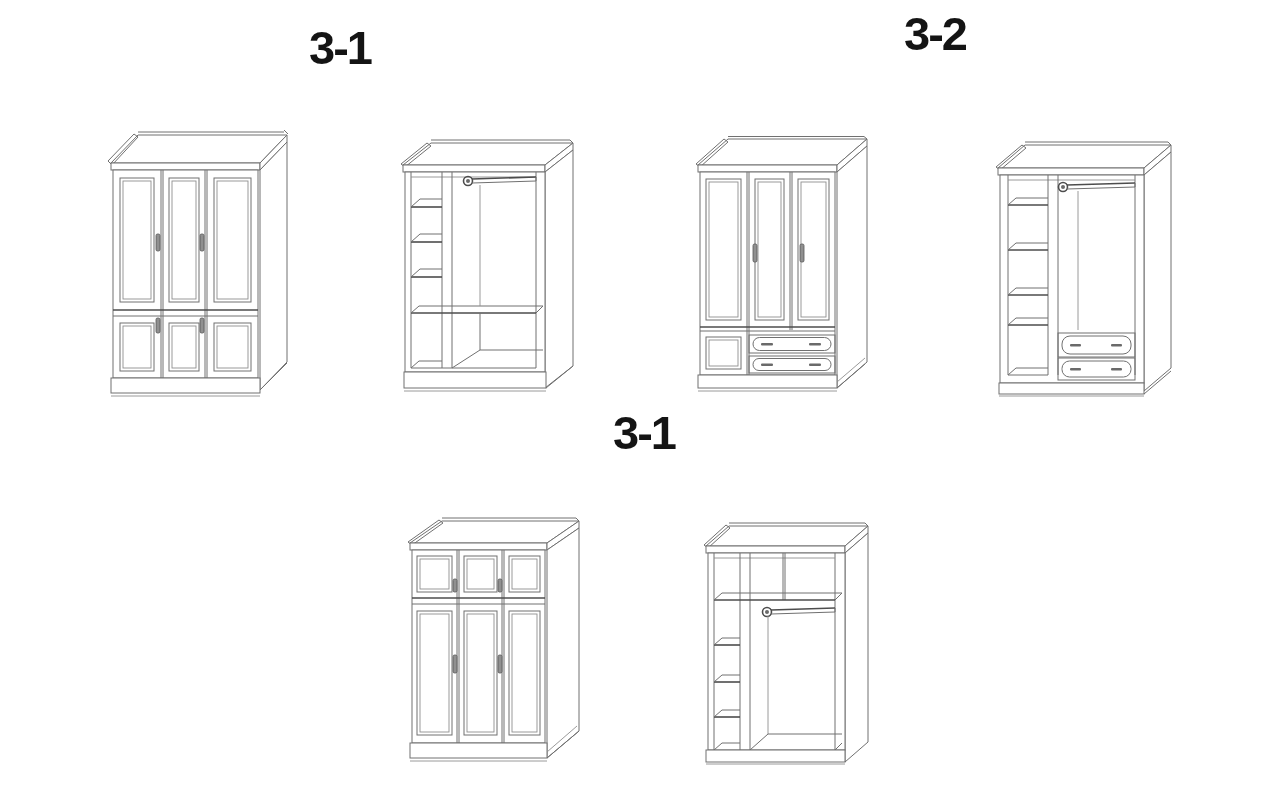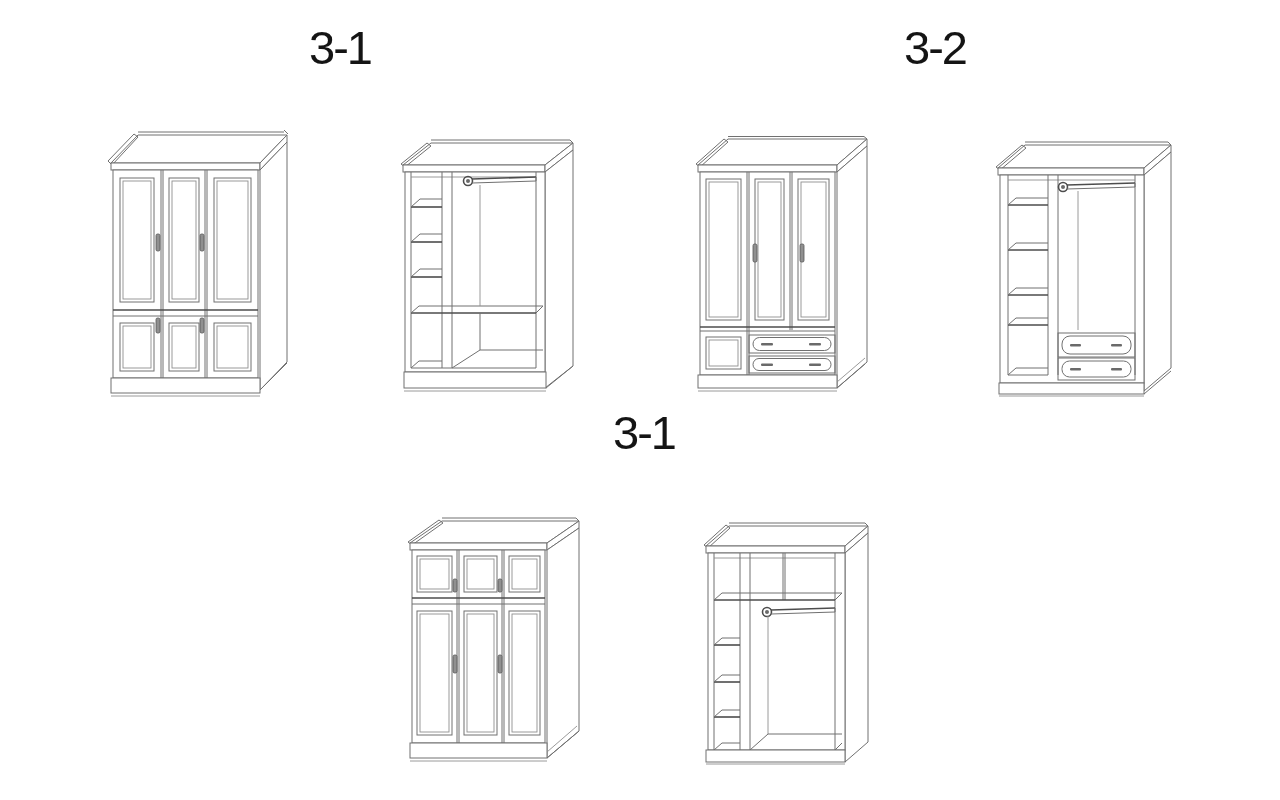--- a/index.html
+++ b/index.html
@@ -10,39 +10,39 @@
     overflow: hidden;
     font-family: "Liberation Sans", sans-serif;
   }
   .fig-label {
     position: absolute;
     width: 140px;
     text-align: center;
     font-size: 47px;
     letter-spacing: -2px;
     color: #141414;
-    font-weight: 400;
+    font-weight: 700;
     user-select: none;
   }
   .fig { position: absolute; }
   
   .ln  { stroke: #707070; stroke-width: 1;   fill: none; }
   .ln2 { stroke: #4d4d4d; stroke-width: 1.6; fill: none; }
   .lt  { stroke: #8f8f8f; stroke-width: 0.9; fill: none; }
   .face{ fill: #ffffff; stroke: #707070; stroke-width: 1; }
   .hd  { fill: #909090; stroke: #565656; stroke-width: 0.8; }
   .dash{ fill: #6a6a6a; }
 </style>
 </head>
 <body>
 
 <div style="position:absolute;inset:0;">
 
   <div class="fig-label" style="left:270px;top:20px;">3-1</div>
-  <div class="fig-label" style="left:865px;top:20px;">3-2</div>
+  <div class="fig-label" style="left:865px;top:6px;">3-2</div>
   <div class="fig-label" style="left:574px;top:405px;">3-1</div>
 
   <svg class="fig" style="left:103px;top:122px;" width="185" height="280" viewBox="0 0 185 280">
     <g>
       <polygon class="face" points="8,41 157,41 184,13 35,13"></polygon>
       <polygon class="ln" points="5,39 31,12 35,15 9,43"></polygon>
       <line class="ln" x1="35" y1="10" x2="181" y2="10"></line>
       <line class="ln" x1="181" y1="8" x2="185" y2="12"></line>
       <rect class="face" x="8" y="41" width="149" height="7"></rect>
       <polygon class="face" points="157,41 184,13 184,20 157,48"></polygon>

